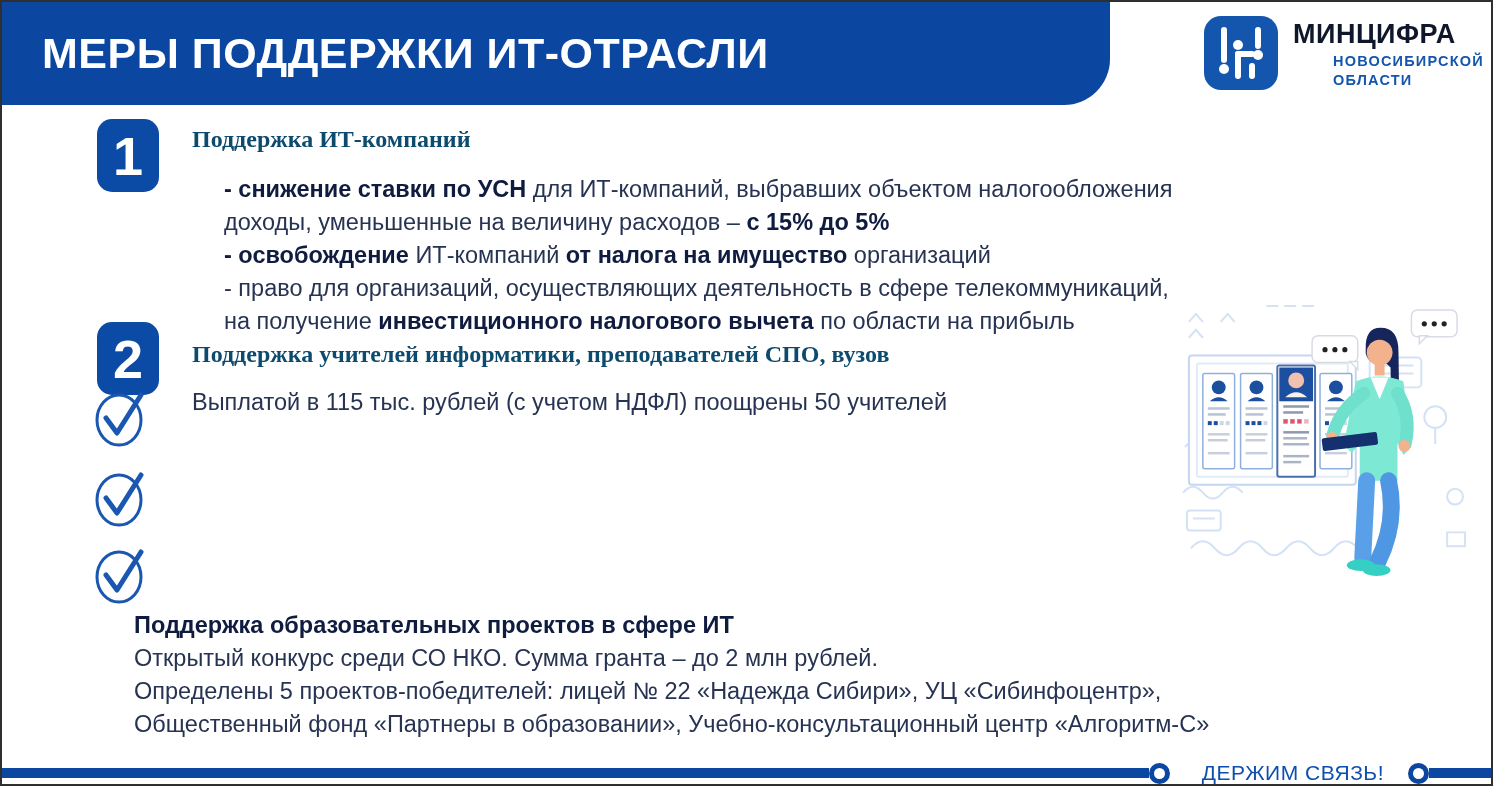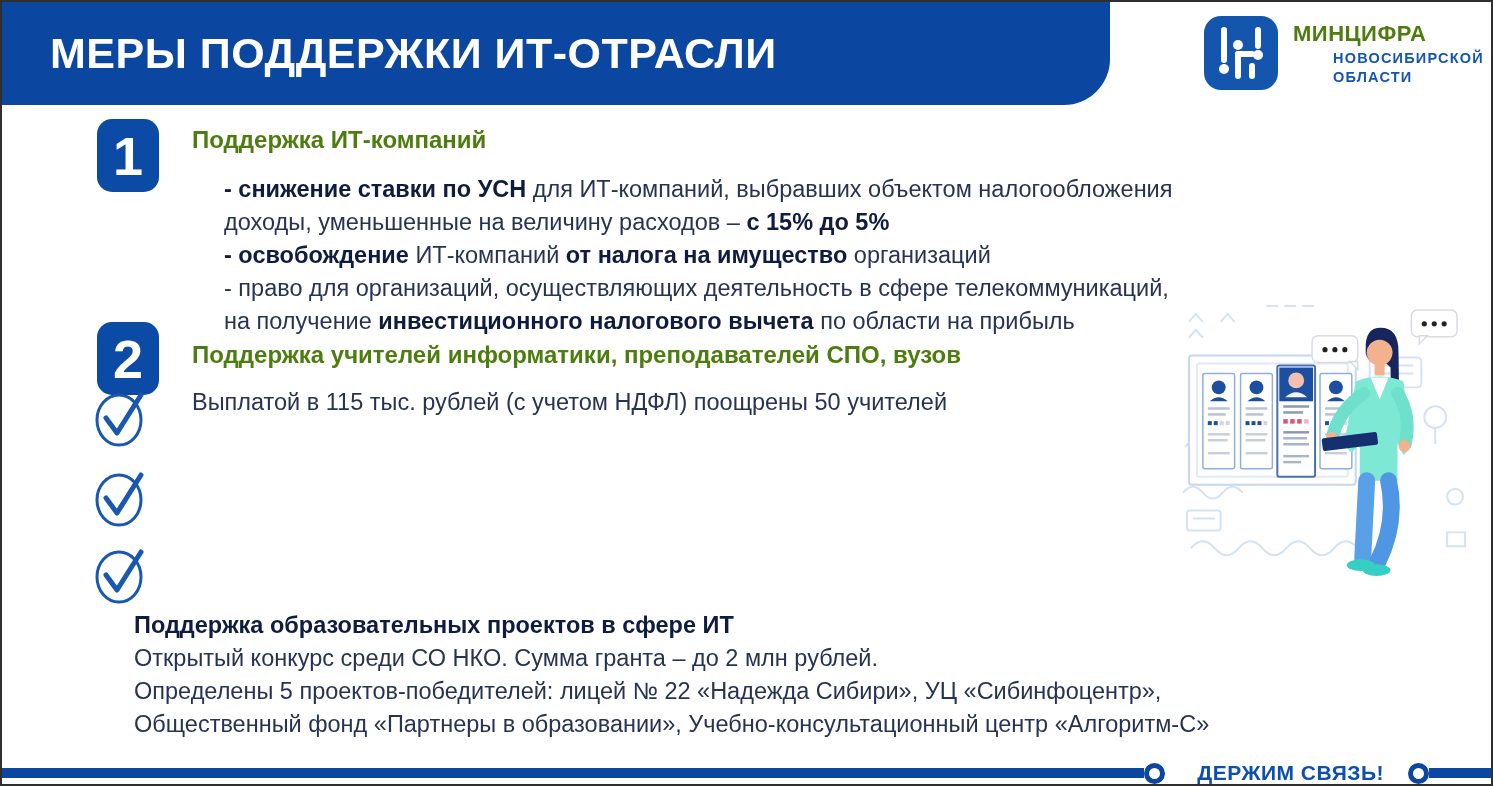--- a/index.html
+++ b/index.html
@@ -8,54 +8,54 @@
     position:relative; width:1493px; height:786px; background:#ffffff;
     border:2px solid #2f2f2f; overflow:hidden;
     font-family:"Liberation Sans", sans-serif;
   }
   
   .topbar {
     position:absolute; left:0; top:0; width:1108px; height:103px;
     background:#0b47a1; border-radius:0 0 46px 0;
     display:flex; align-items:center; padding-left:40px;
   }
-  .topbar h1 { color:#ffffff; font-size:43px; font-weight:bold; letter-spacing:.5px; white-space:nowrap;margin-left:8px; }
+  .topbar h1 { color:#ffffff; font-size:43px; font-weight:bold; letter-spacing:.5px; white-space:nowrap; }
   .logo { position:absolute; left:1202px; top:14px; display:flex; align-items:center; gap:15px; }
   .logo-icon svg { display:block; }
-  .logo-main { color:#4d7c0f; font-size:22px; font-weight:bold; letter-spacing:.5px; }
+  .logo-main { color:#0f172a; font-size:27px; font-weight:bold; letter-spacing:.5px; }
   .logo-sub  { color:#1456ae; font-size:14.5px; font-weight:bold; letter-spacing:1.2px; margin-top:3px;margin-left:40px; }
   
   .badge {
     position:absolute; left:95px; width:62px; height:73px;
     background:#0b4aa5; border-radius:15px; color:#fff;
     display:flex; align-items:center; justify-content:center;
     font-size:54px; font-weight:bold;
   }
   
-  .sec-heading { position:absolute; left:190px; color:#4d7c0f; font-size:24px; font-weight:bold; white-space:nowrap; }
+  .sec-heading { position:absolute; left:190px; color:#0c4a6e; font-size:24px; font-weight:bold; white-space:nowrap;font-family:Liberation Serif, serif; }
   .body-text { position:absolute; left:178px; color:#273352; font-size:23.5px; line-height:33px; white-space:nowrap; }
   .tline { display:block; }
   .body-text b, .btext b { color:#0f1c3f; font-weight:bold; }
   
   .bullet { position:absolute; left:92px; display:flex; align-items:flex-start; }
   .bullet .check { width:58px; flex:0 0 58px; }
   .bullet .btext { margin-left:40px; color:#273352; font-size:23.5px; line-height:33px; white-space:nowrap; }
   .bullet.last .btext { padding-top:16px; }
   
   .illustration { position:absolute; left:1172px; top:296px; width:300px; height:288px; }
   
   .footer-line {
     position:absolute; left:0; top:757px; width:100%; height:28px;
     display:flex; align-items:center;
   }
   .fbar { height:10px; background:#0b47a1; }
   .fbar.left { flex:1; }
   .fbar.right { width:62px; }
   .fring { width:21px; height:21px; border:5px solid #0b47a1; background:#fff; border-radius:50%; flex:0 0 auto; }
-  .fslogan { color:#0d4fae; font-size:21px; font-weight:bold; margin:0 24px 0 32px; letter-spacing:.5px; white-space:nowrap; }
+  .fslogan { color:#0d4fae; font-size:21px; font-weight:normal; margin:0 24px 0 32px; letter-spacing:.5px; white-space:nowrap; }
 </style>
 </head>
 <body>
 
 <div class="page">
 
   <header class="topbar">
     <h1>МЕРЫ ПОДДЕРЖКИ ИТ-ОТРАСЛИ</h1>
   </header>
 

